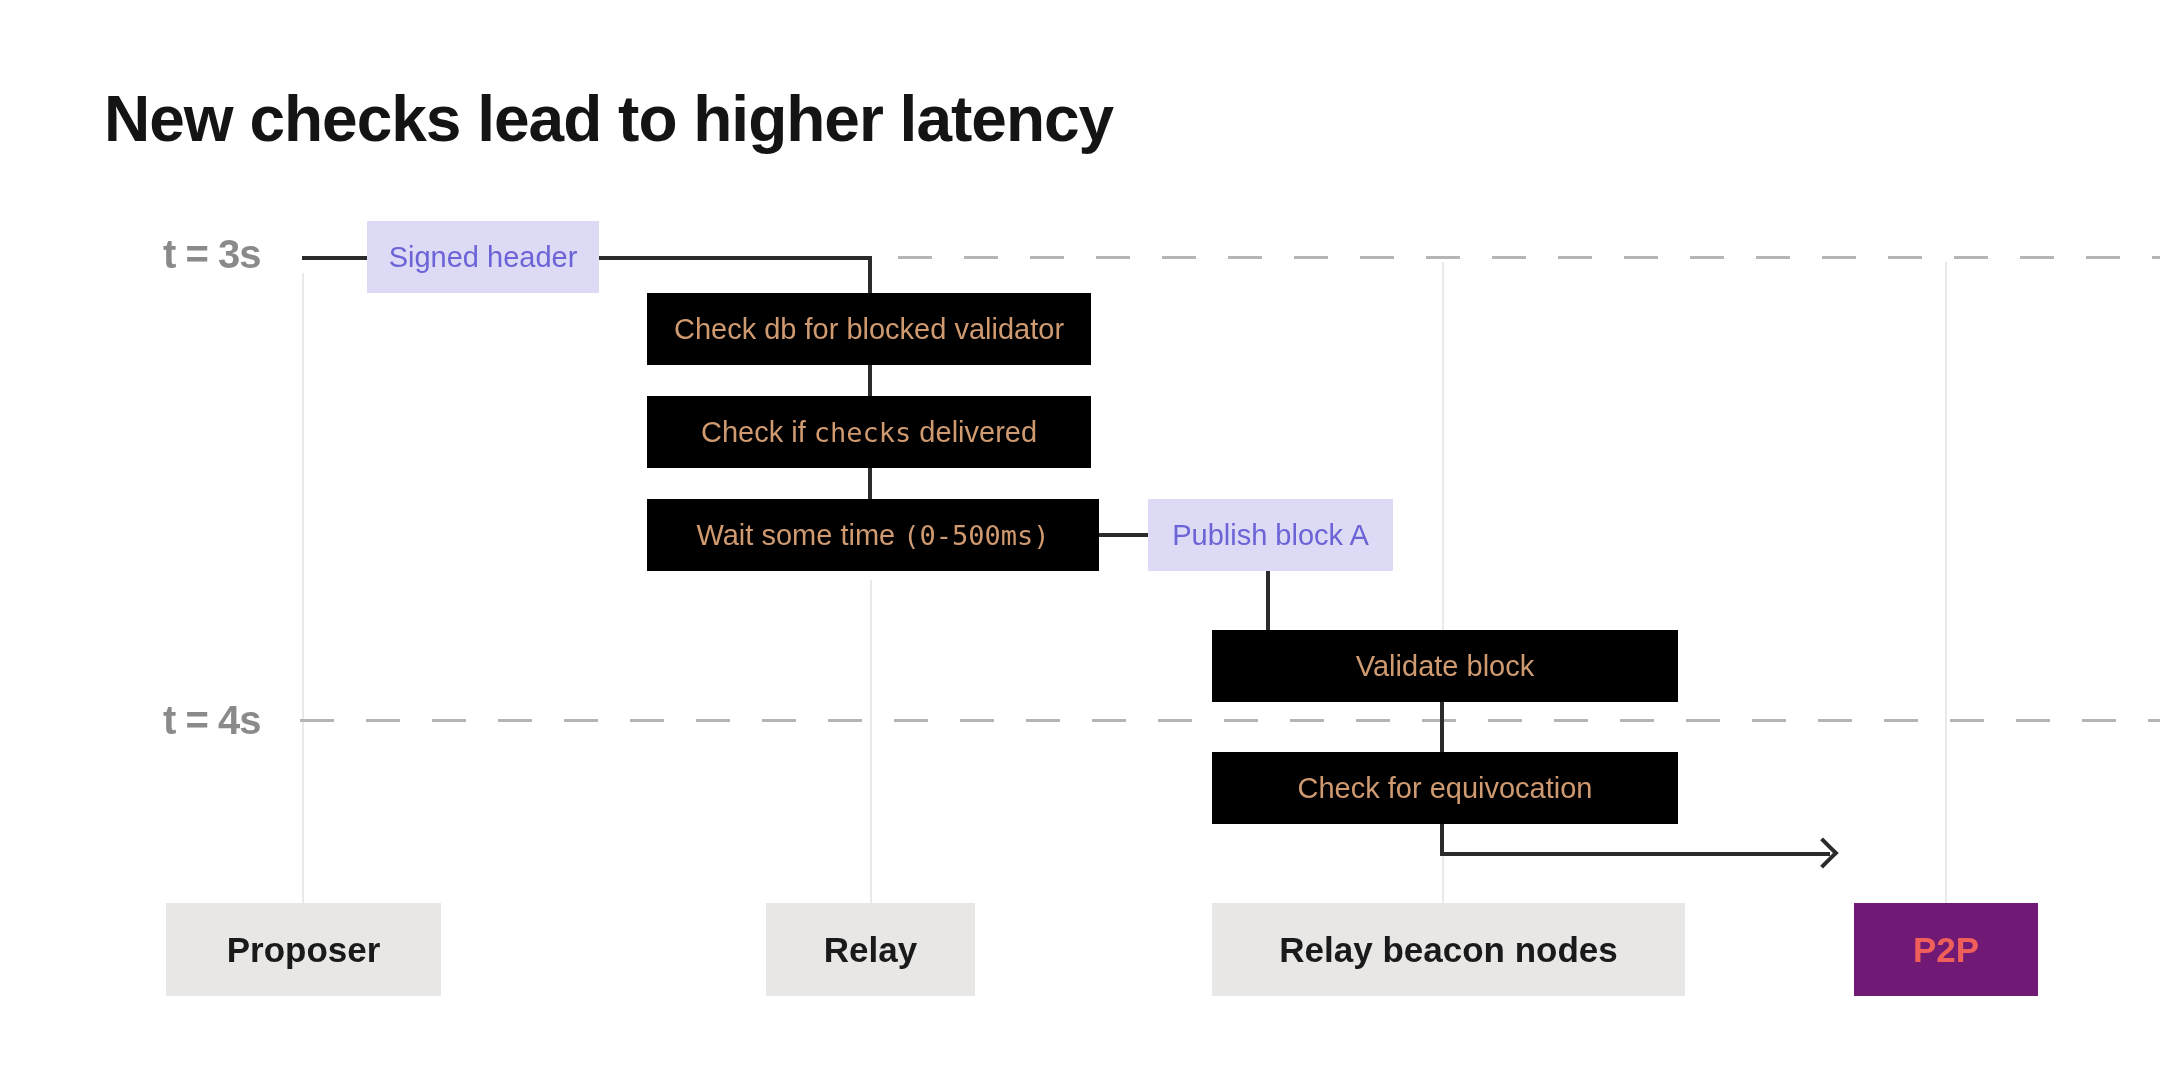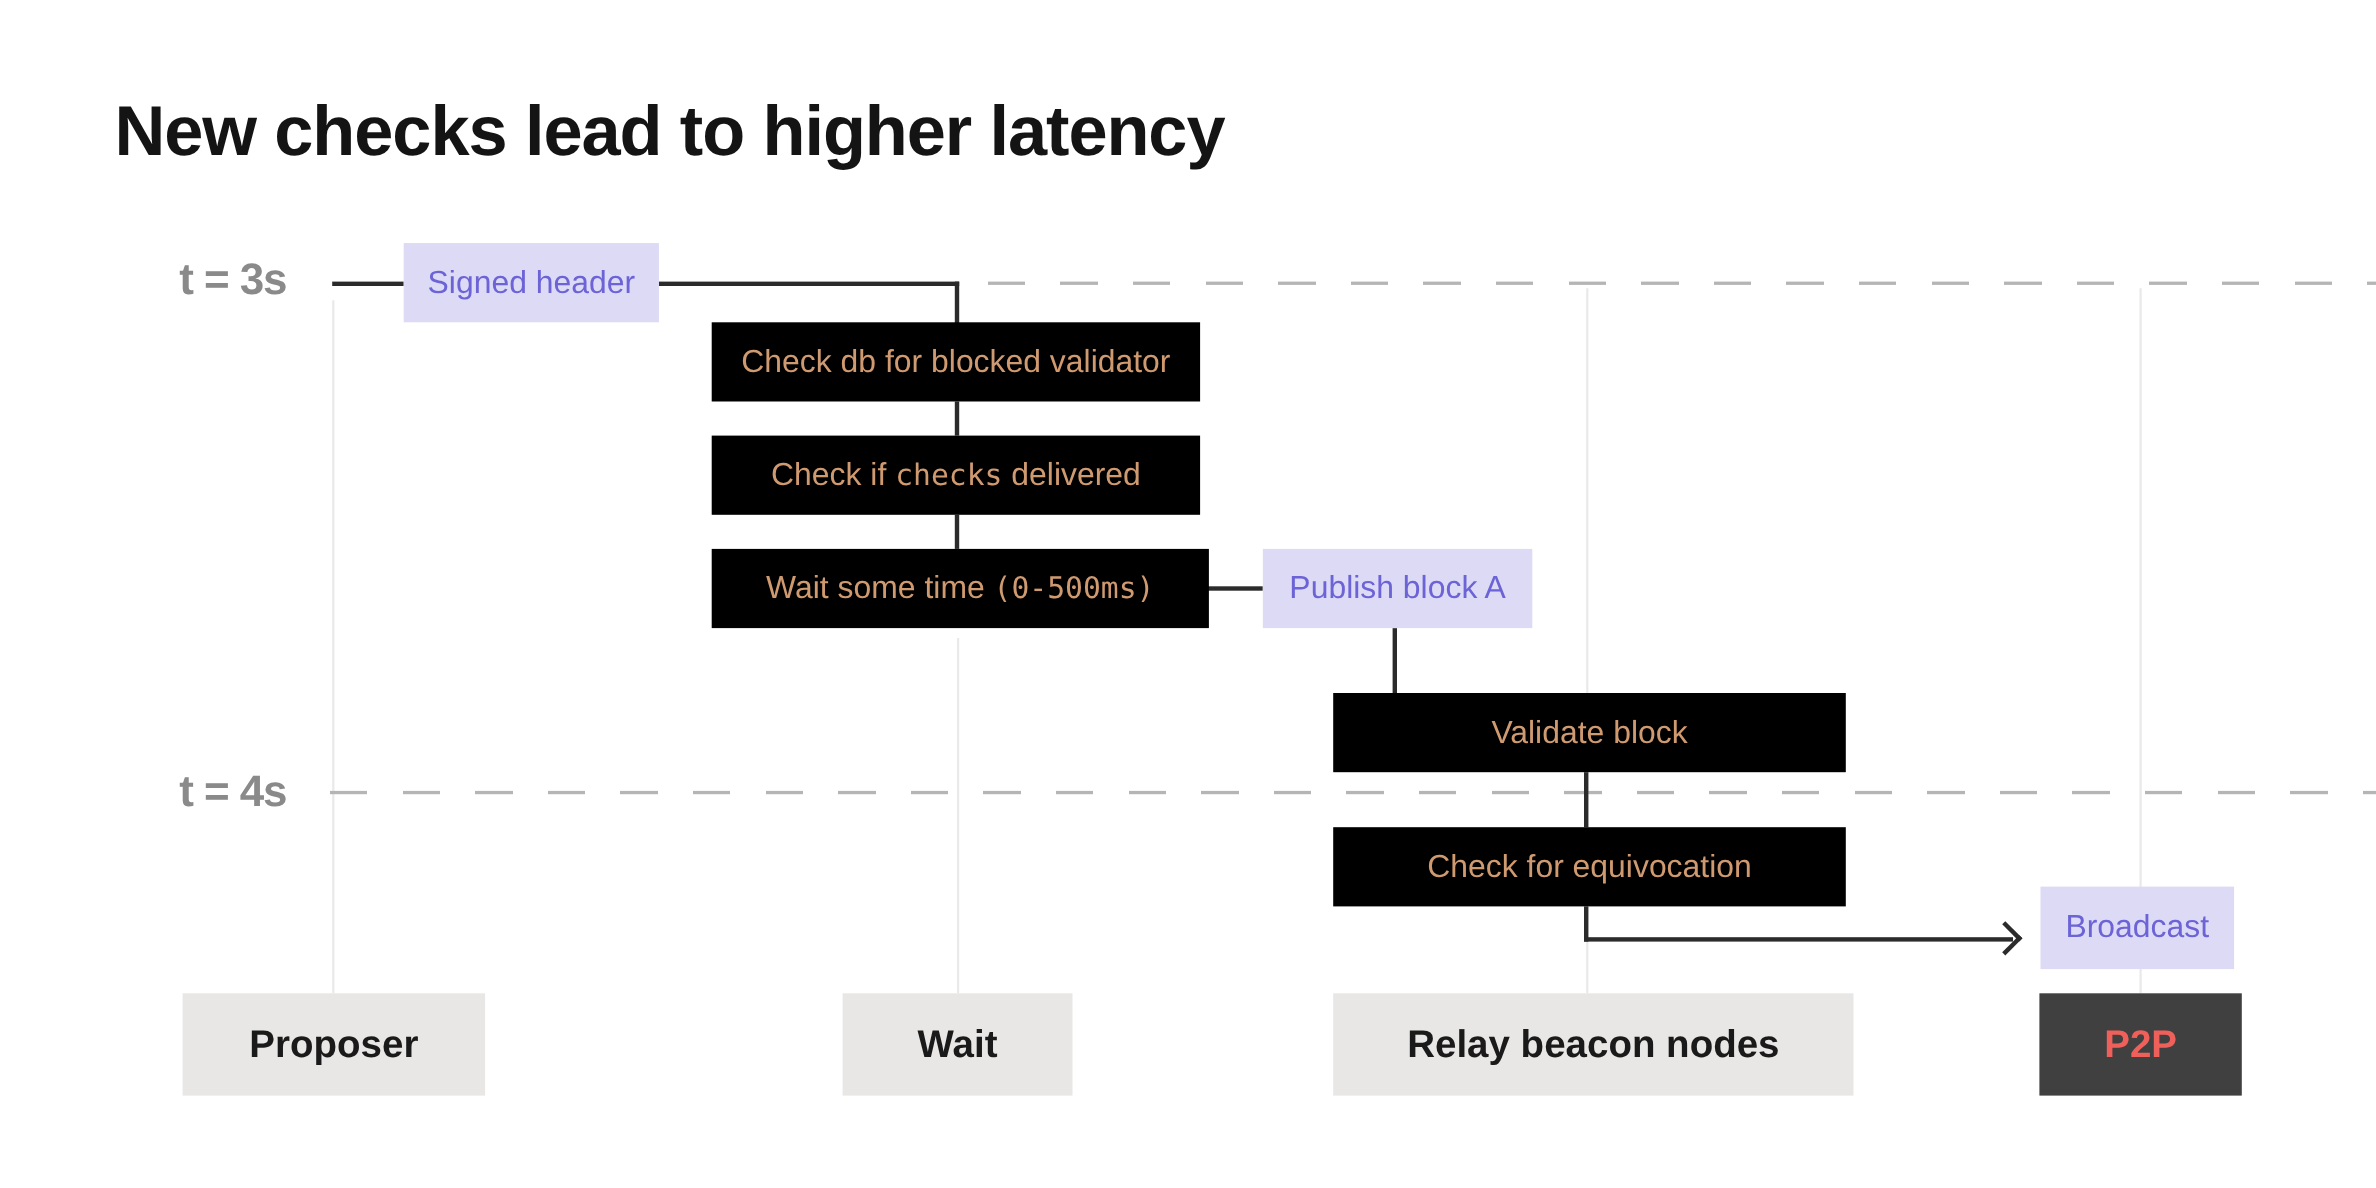--- a/index.html
+++ b/index.html
@@ -73,21 +73,21 @@
 
   
   .lane-label {
     position:absolute; top:903px; height:93px;
     display:flex; align-items:center; justify-content:center;
     font-size:35px; font-weight:bold; background:#e8e7e5; color:#1a1a1a;
   }
   .lbl-proposer { left:166px;  width:275px; }
   .lbl-relay    { left:766px;  width:209px; }
   .lbl-beacon   { left:1212px; width:473px; }
-  .lbl-p2p      { left:1854px; width:184px; background:#404040; color:#f0605a; }
+  .lbl-p2p      { left:1854px; width:184px; background:#701a75; color:#f0605a; }
 </style>
 </head>
 <body>
 
 <div class="canvas">
 
   <div class="page-title">New checks lead to higher latency</div>
 
   <div class="lane-line lane-proposer"></div>
   <div class="lane-line lane-relay"></div>
@@ -132,29 +132,26 @@
   </div>
 
   <div class="flow-box peach box-validate">
     <span>Validate block</span>
   </div>
 
   <div class="flow-box peach box-equivocation">
     <span>Check for equivocation</span>
   </div>
 
-  <div class="flow-box lavender box-broadcast">
-    <span>Broadcast</span>
-  </div>
 
   <div class="lane-label lbl-proposer">
     <span>Proposer</span>
   </div>
   <div class="lane-label lbl-relay">
-    <span>Wait</span>
+    <span>Relay</span>
   </div>
   <div class="lane-label lbl-beacon">
     <span>Relay beacon nodes</span>
   </div>
   <div class="lane-label lbl-p2p">
     <span>P2P</span>
   </div>
 
 </div>
 

